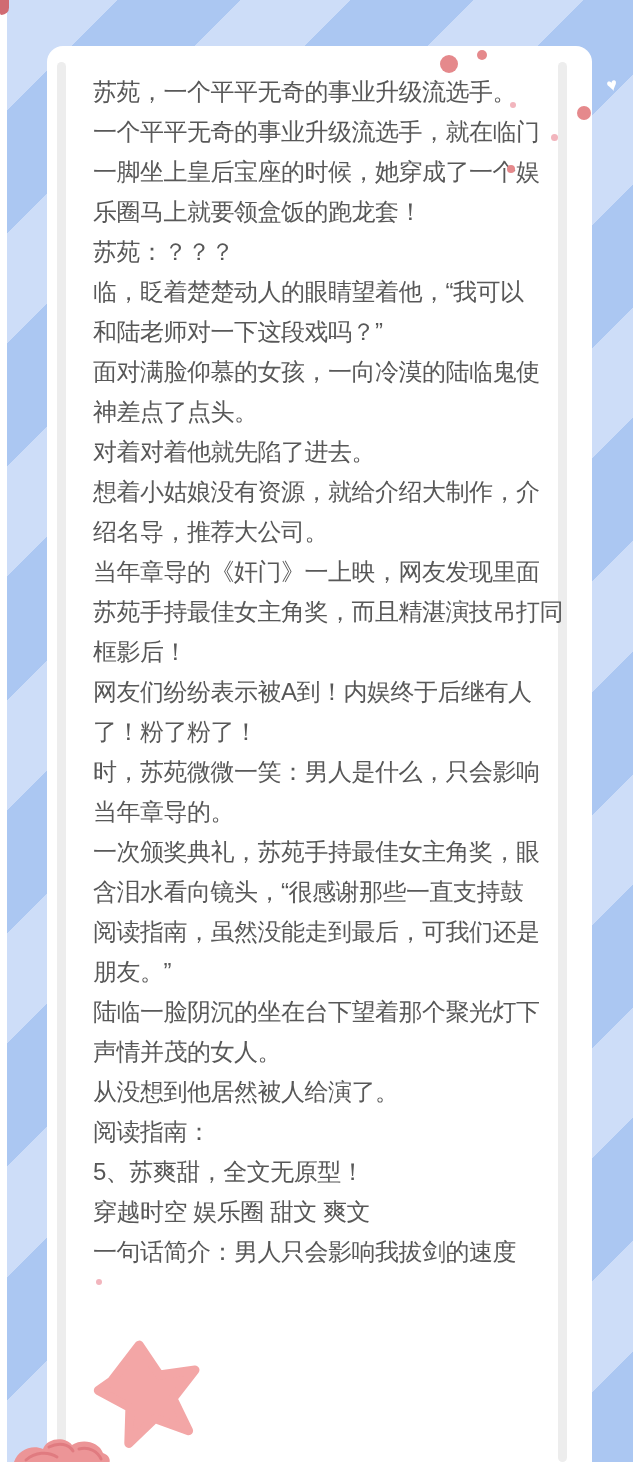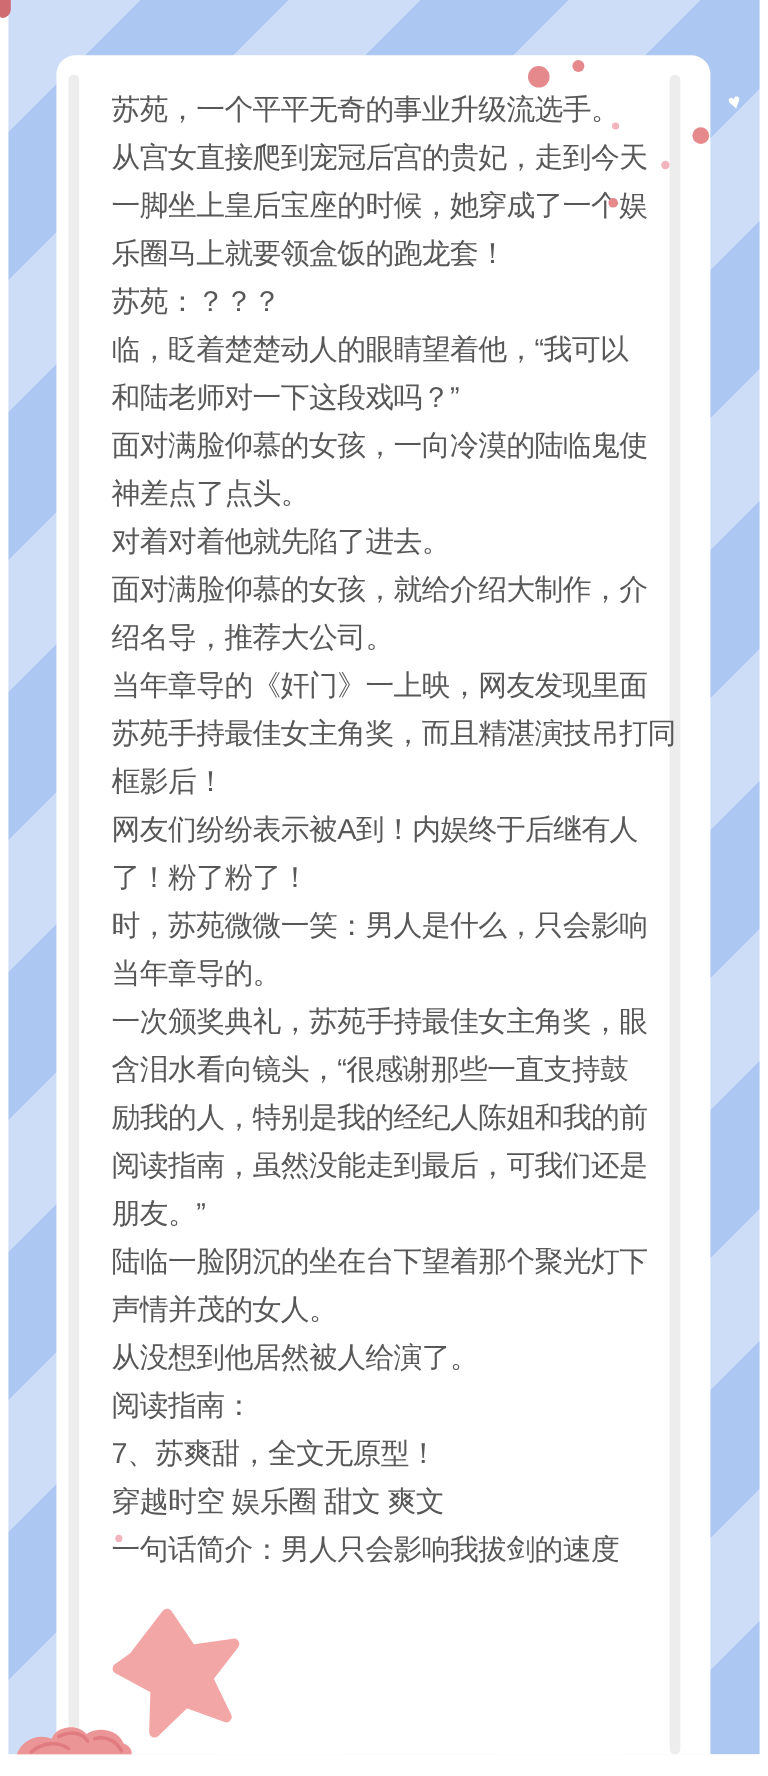--- a/index.html
+++ b/index.html
@@ -74,48 +74,47 @@
 </head>
 <body>
 
 <div class="backdrop"></div>
 
 <div class="card">
   <div class="edge-bar left"></div>
   <div class="edge-bar right"></div>
   <div class="text-block">
       <p class="line">苏苑，一个平平无奇的事业升级流选手。</p>
-      <p class="line">从宫女直接爬到宠冠后宫的贵妃，走到今天</p>
+      <p class="line">一个平平无奇的事业升级流选手，就在临门</p>
       <p class="line">一脚坐上皇后宝座的时候，她穿成了一个娱</p>
       <p class="line">乐圈马上就要领盒饭的跑龙套！</p>
       <p class="line">苏苑：？？？</p>
       <p class="line">临，眨着楚楚动人的眼睛望着他，“我可以</p>
       <p class="line">和陆老师对一下这段戏吗？”</p>
       <p class="line">面对满脸仰慕的女孩，一向冷漠的陆临鬼使</p>
       <p class="line">神差点了点头。</p>
       <p class="line">对着对着他就先陷了进去。</p>
-      <p class="line">面对满脸仰慕的女孩，就给介绍大制作，介</p>
+      <p class="line">想着小姑娘没有资源，就给介绍大制作，介</p>
       <p class="line">绍名导，推荐大公司。</p>
       <p class="line">当年章导的《奸门》一上映，网友发现里面</p>
       <p class="line">苏苑手持最佳女主角奖，而且精湛演技吊打同</p>
       <p class="line">框影后！</p>
       <p class="line">网友们纷纷表示被A到！内娱终于后继有人</p>
       <p class="line">了！粉了粉了！</p>
       <p class="line">时，苏苑微微一笑：男人是什么，只会影响</p>
       <p class="line">当年章导的。</p>
       <p class="line">一次颁奖典礼，苏苑手持最佳女主角奖，眼</p>
       <p class="line">含泪水看向镜头，“很感谢那些一直支持鼓</p>
-      <p class="line">励我的人，特别是我的经纪人陈姐和我的前</p>
       <p class="line">阅读指南，虽然没能走到最后，可我们还是</p>
       <p class="line">朋友。”</p>
       <p class="line">陆临一脸阴沉的坐在台下望着那个聚光灯下</p>
       <p class="line">声情并茂的女人。</p>
       <p class="line">从没想到他居然被人给演了。</p>
       <p class="line">阅读指南：</p>
-      <p class="line">7、苏爽甜，全文无原型！</p>
+      <p class="line">5、苏爽甜，全文无原型！</p>
       <p class="line">穿越时空 娱乐圈 甜文 爽文</p>
       <p class="line">一句话简介：男人只会影响我拔剑的速度</p>
     </div>
 </div>
 
 <div class="deco corner-mark"></div>
 <span class="deco dot d1"></span>
 <span class="deco dot d2"></span>
 <span class="deco dot light d3"></span>
 <span class="deco dot d4"></span>

